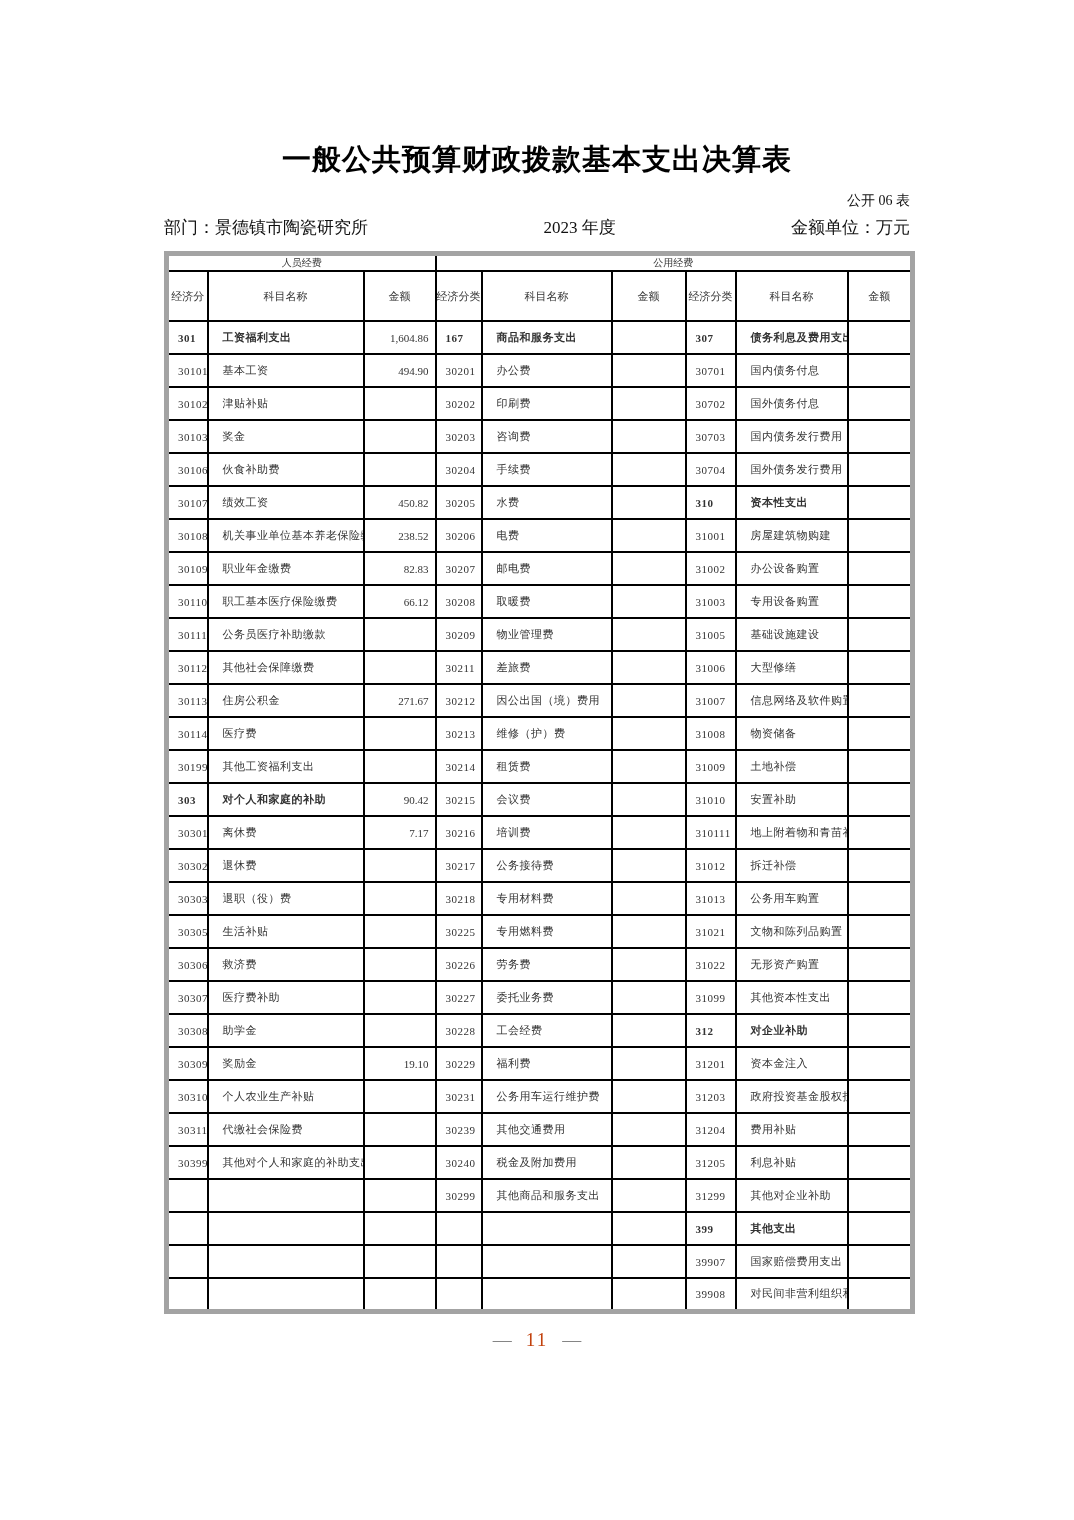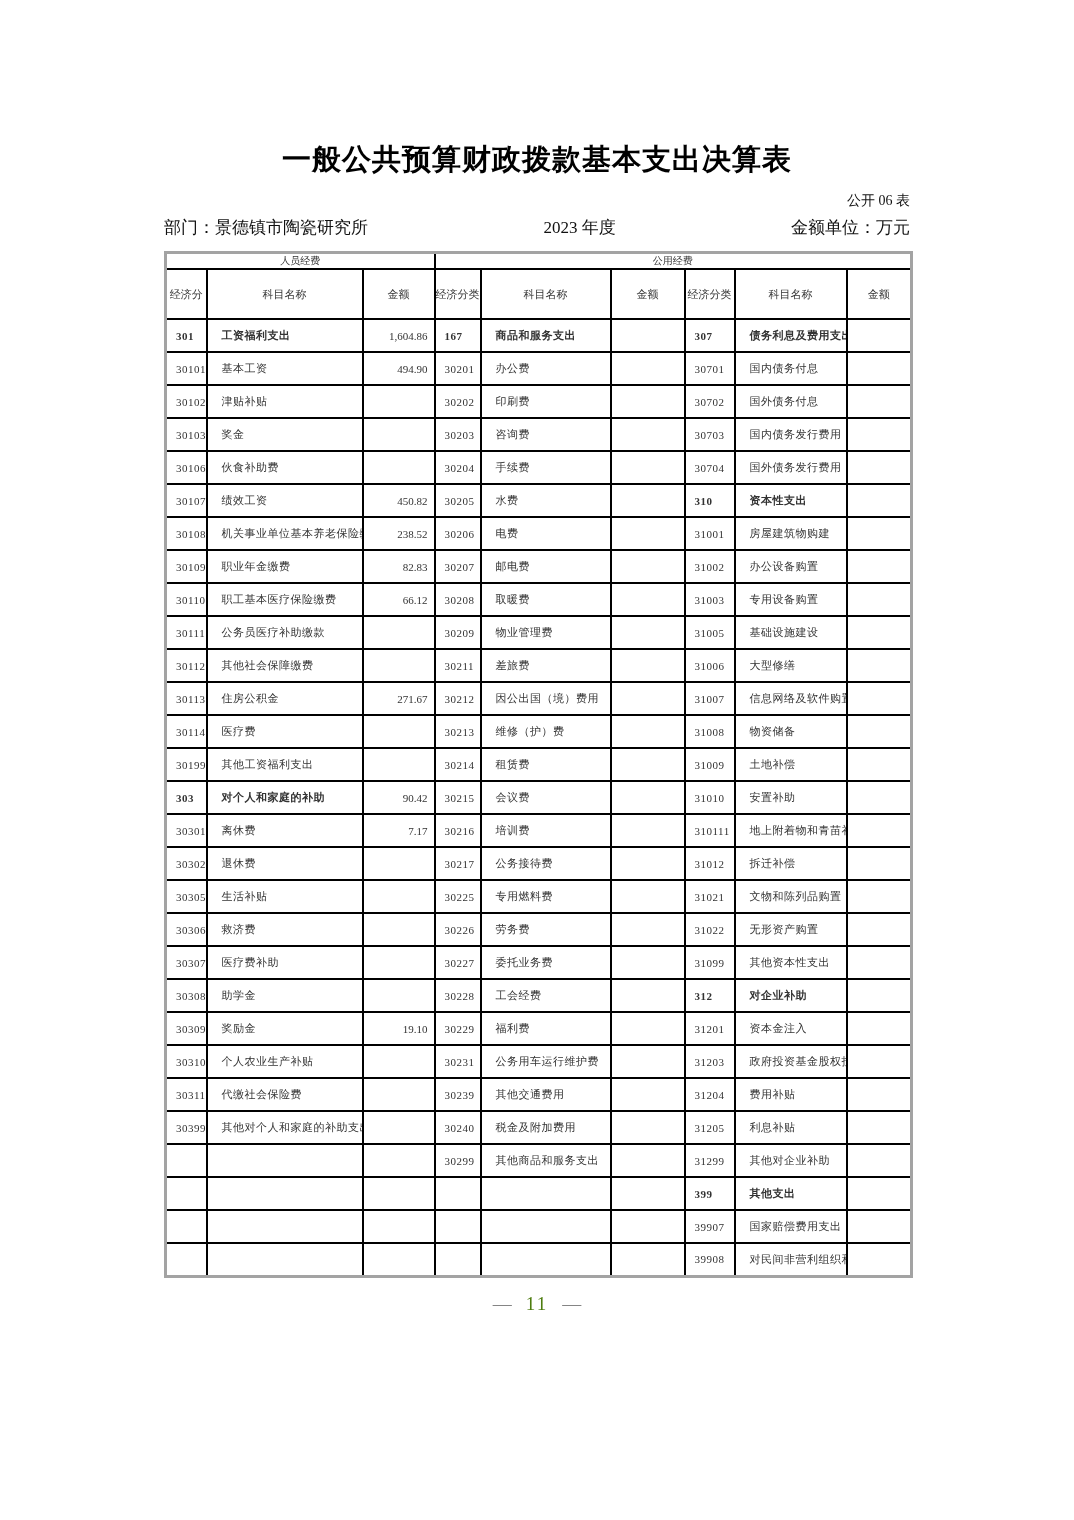--- a/index.html
+++ b/index.html
@@ -13,36 +13,36 @@
     font-weight:bold; font-size:29px; line-height:34px; text-align:center;
     margin:0 0 14px 0; color:#000; letter-spacing:1px;
   }
   .table-code { text-align:right; font-size:14px; line-height:22px; margin-bottom:4px; color:#111; }
   .meta-row {
     display:flex; justify-content:space-between; align-items:flex-start;
     font-size:17px; line-height:24px; margin-bottom:11px; color:#111;
   }
   table.fin {
     border-collapse:collapse; table-layout:fixed; width:746px;
-    border:3px solid #a3a3a3;
+    border:5px solid #a3a3a3;
   }
   table.fin th, table.fin td {
     border:2px solid #000; overflow:hidden; white-space:nowrap;
     font-size:11px; color:#333; box-sizing:border-box;
   }
   tr.span-row th { height:15px; font-weight:normal; font-size:10px; text-align:center; padding:0; }
   tr.head-row th { height:50px; font-weight:normal; font-size:11px; text-align:center; padding:0; }
   tbody td { height:33px; letter-spacing:0.5px; }
   td.code   { text-align:left; padding-left:9px; }
   td.name   { text-align:left; padding-left:14px; }
   td.amount { text-align:right; padding-right:6px; letter-spacing:0; }
   .bold-cell { font-weight:bold; color:#000; }
   .footer { text-align:center; margin-top:15px; font-size:19px; color:#222; }
   .footer .dash { color:#808080; padding:0 14px; }
-  .footer .num { color:#4d7c0f; letter-spacing:2px; }
+  .footer .num { color:#c2410c; letter-spacing:2px; }
 </style>
 </head>
 <body>
 
 <div class="page">
   <div class="sheet">
 
     <h1 class="title">一般公共预算财政拨款基本支出决算表</h1>
 
     <div class="table-code">公开 06 表</div>
@@ -264,20 +264,31 @@
             <td class="name">退休费</td>
             <td class="amount"></td>
             <td class="code">30217</td>
             <td class="name">公务接待费</td>
             <td class="amount"></td>
             <td class="code">31012</td>
             <td class="name">拆迁补偿</td>
             <td class="amount"></td>
           </tr>
           <tr>
+            <td class="code">30303</td>
+            <td class="name">退职（役）费</td>
+            <td class="amount"></td>
+            <td class="code">30218</td>
+            <td class="name">专用材料费</td>
+            <td class="amount"></td>
+            <td class="code">31013</td>
+            <td class="name">公务用车购置</td>
+            <td class="amount"></td>
+          </tr>
+          <tr>
             <td class="code">30305</td>
             <td class="name">生活补贴</td>
             <td class="amount"></td>
             <td class="code">30225</td>
             <td class="name">专用燃料费</td>
             <td class="amount"></td>
             <td class="code">31021</td>
             <td class="name">文物和陈列品购置</td>
             <td class="amount"></td>
           </tr>

